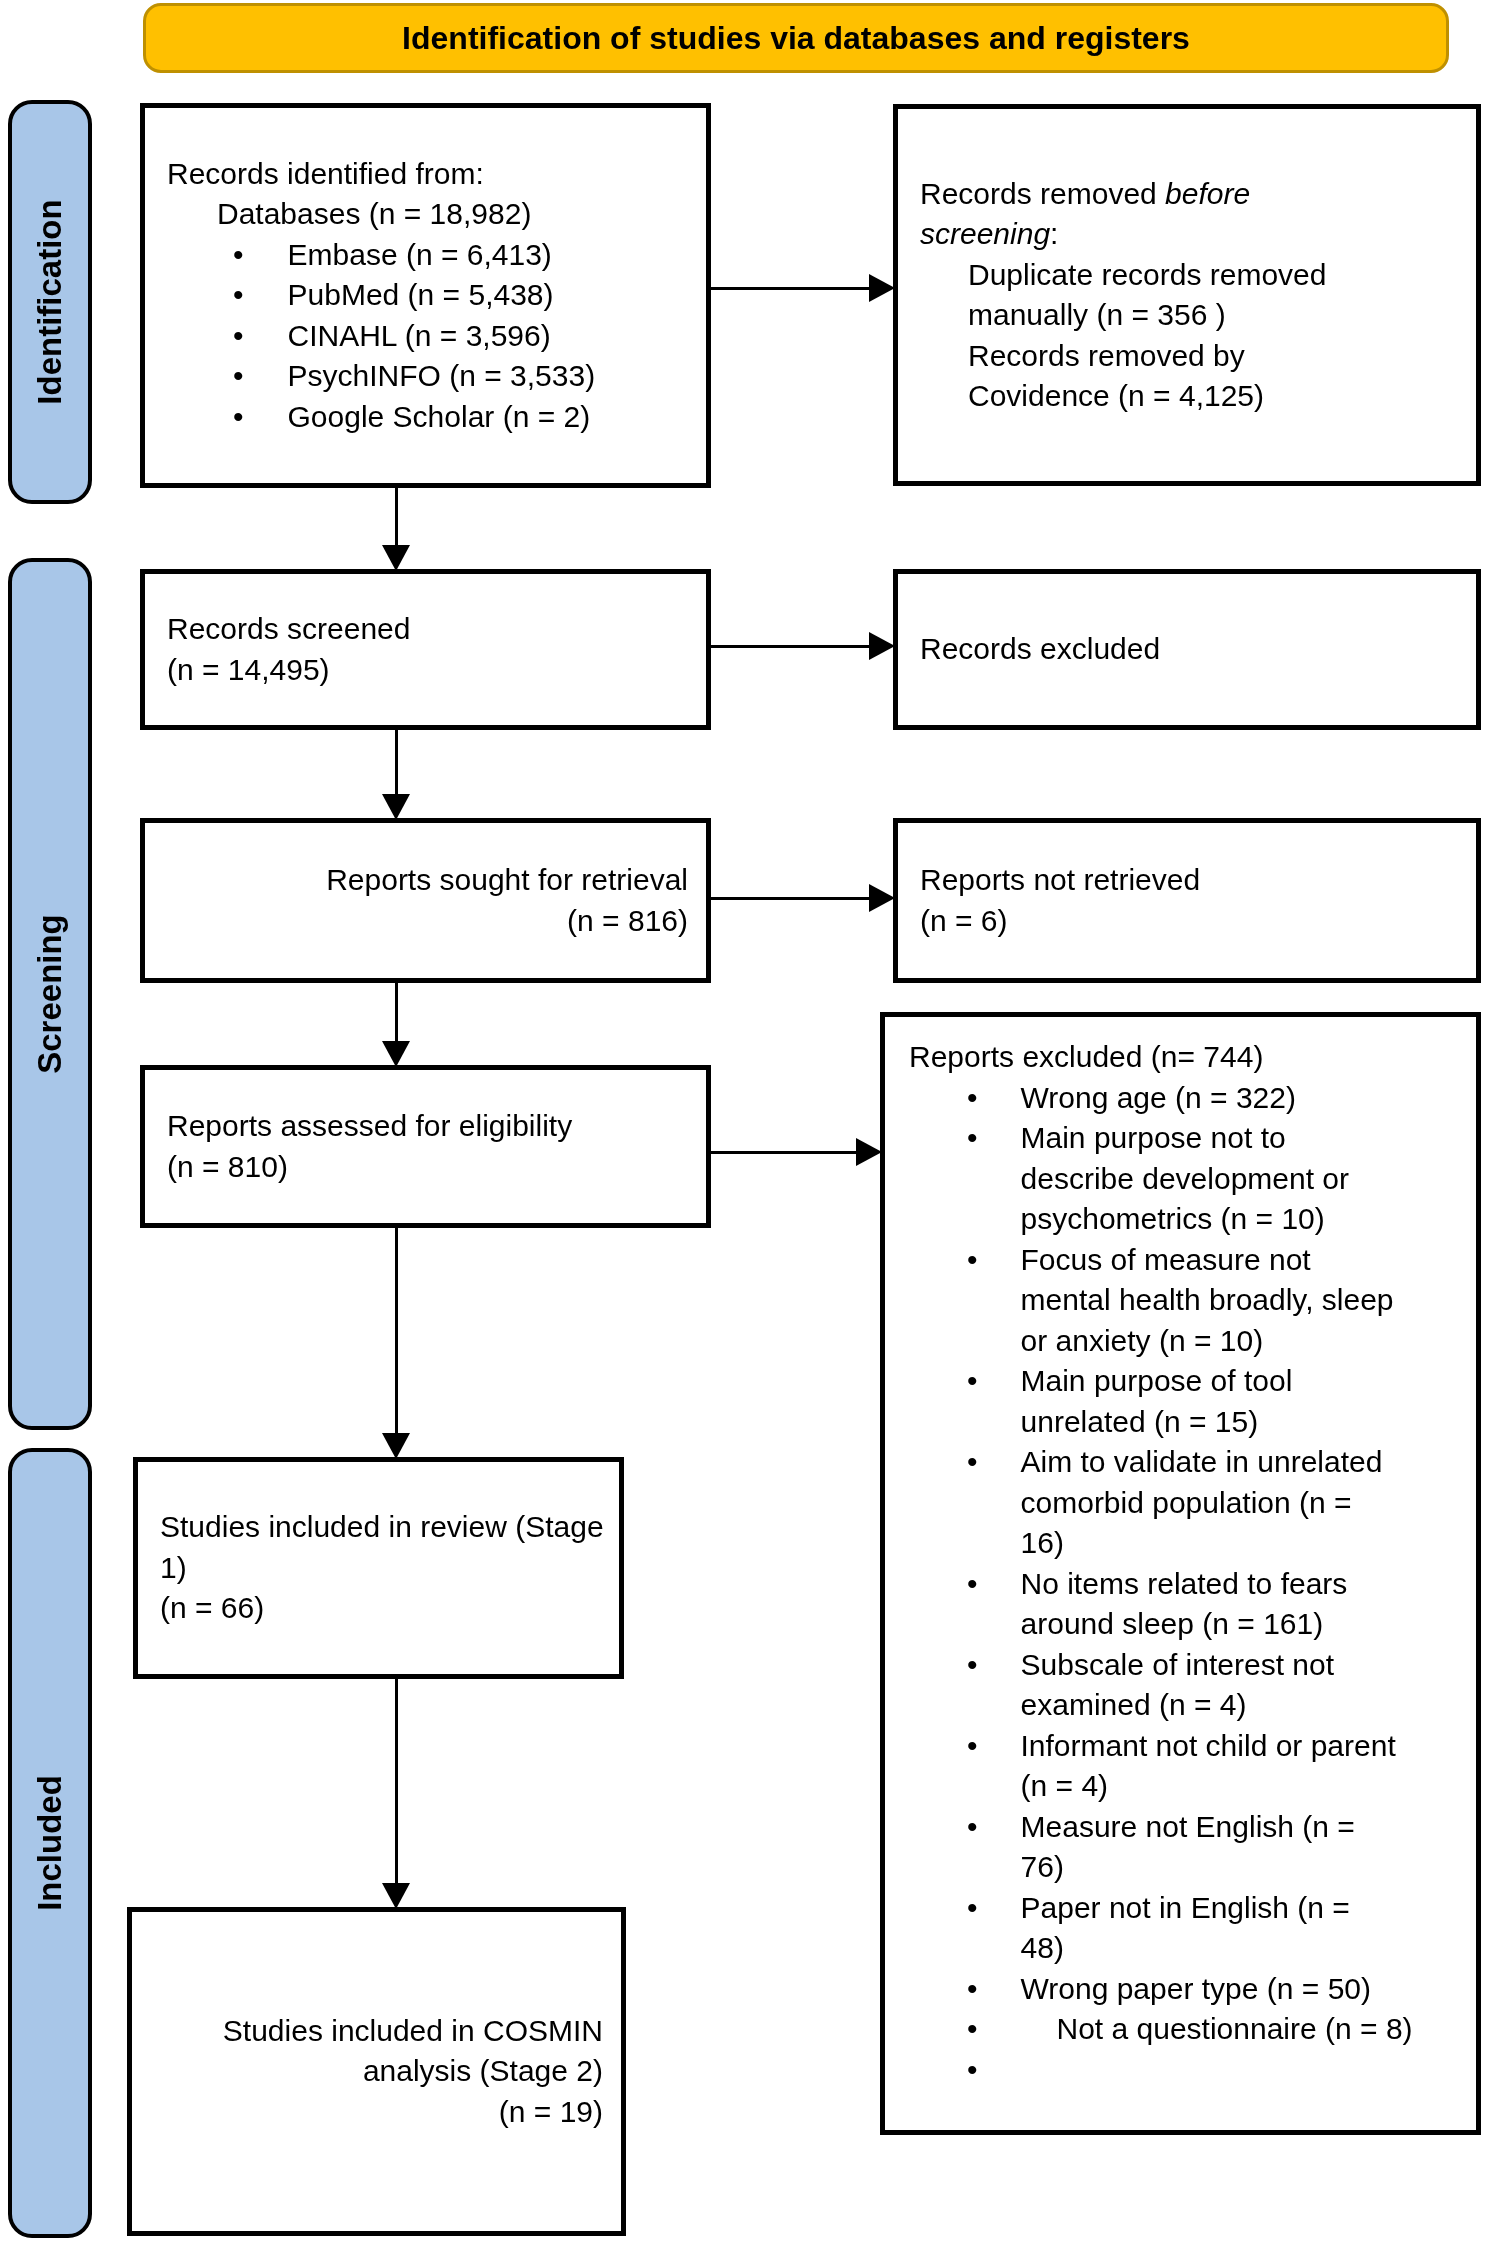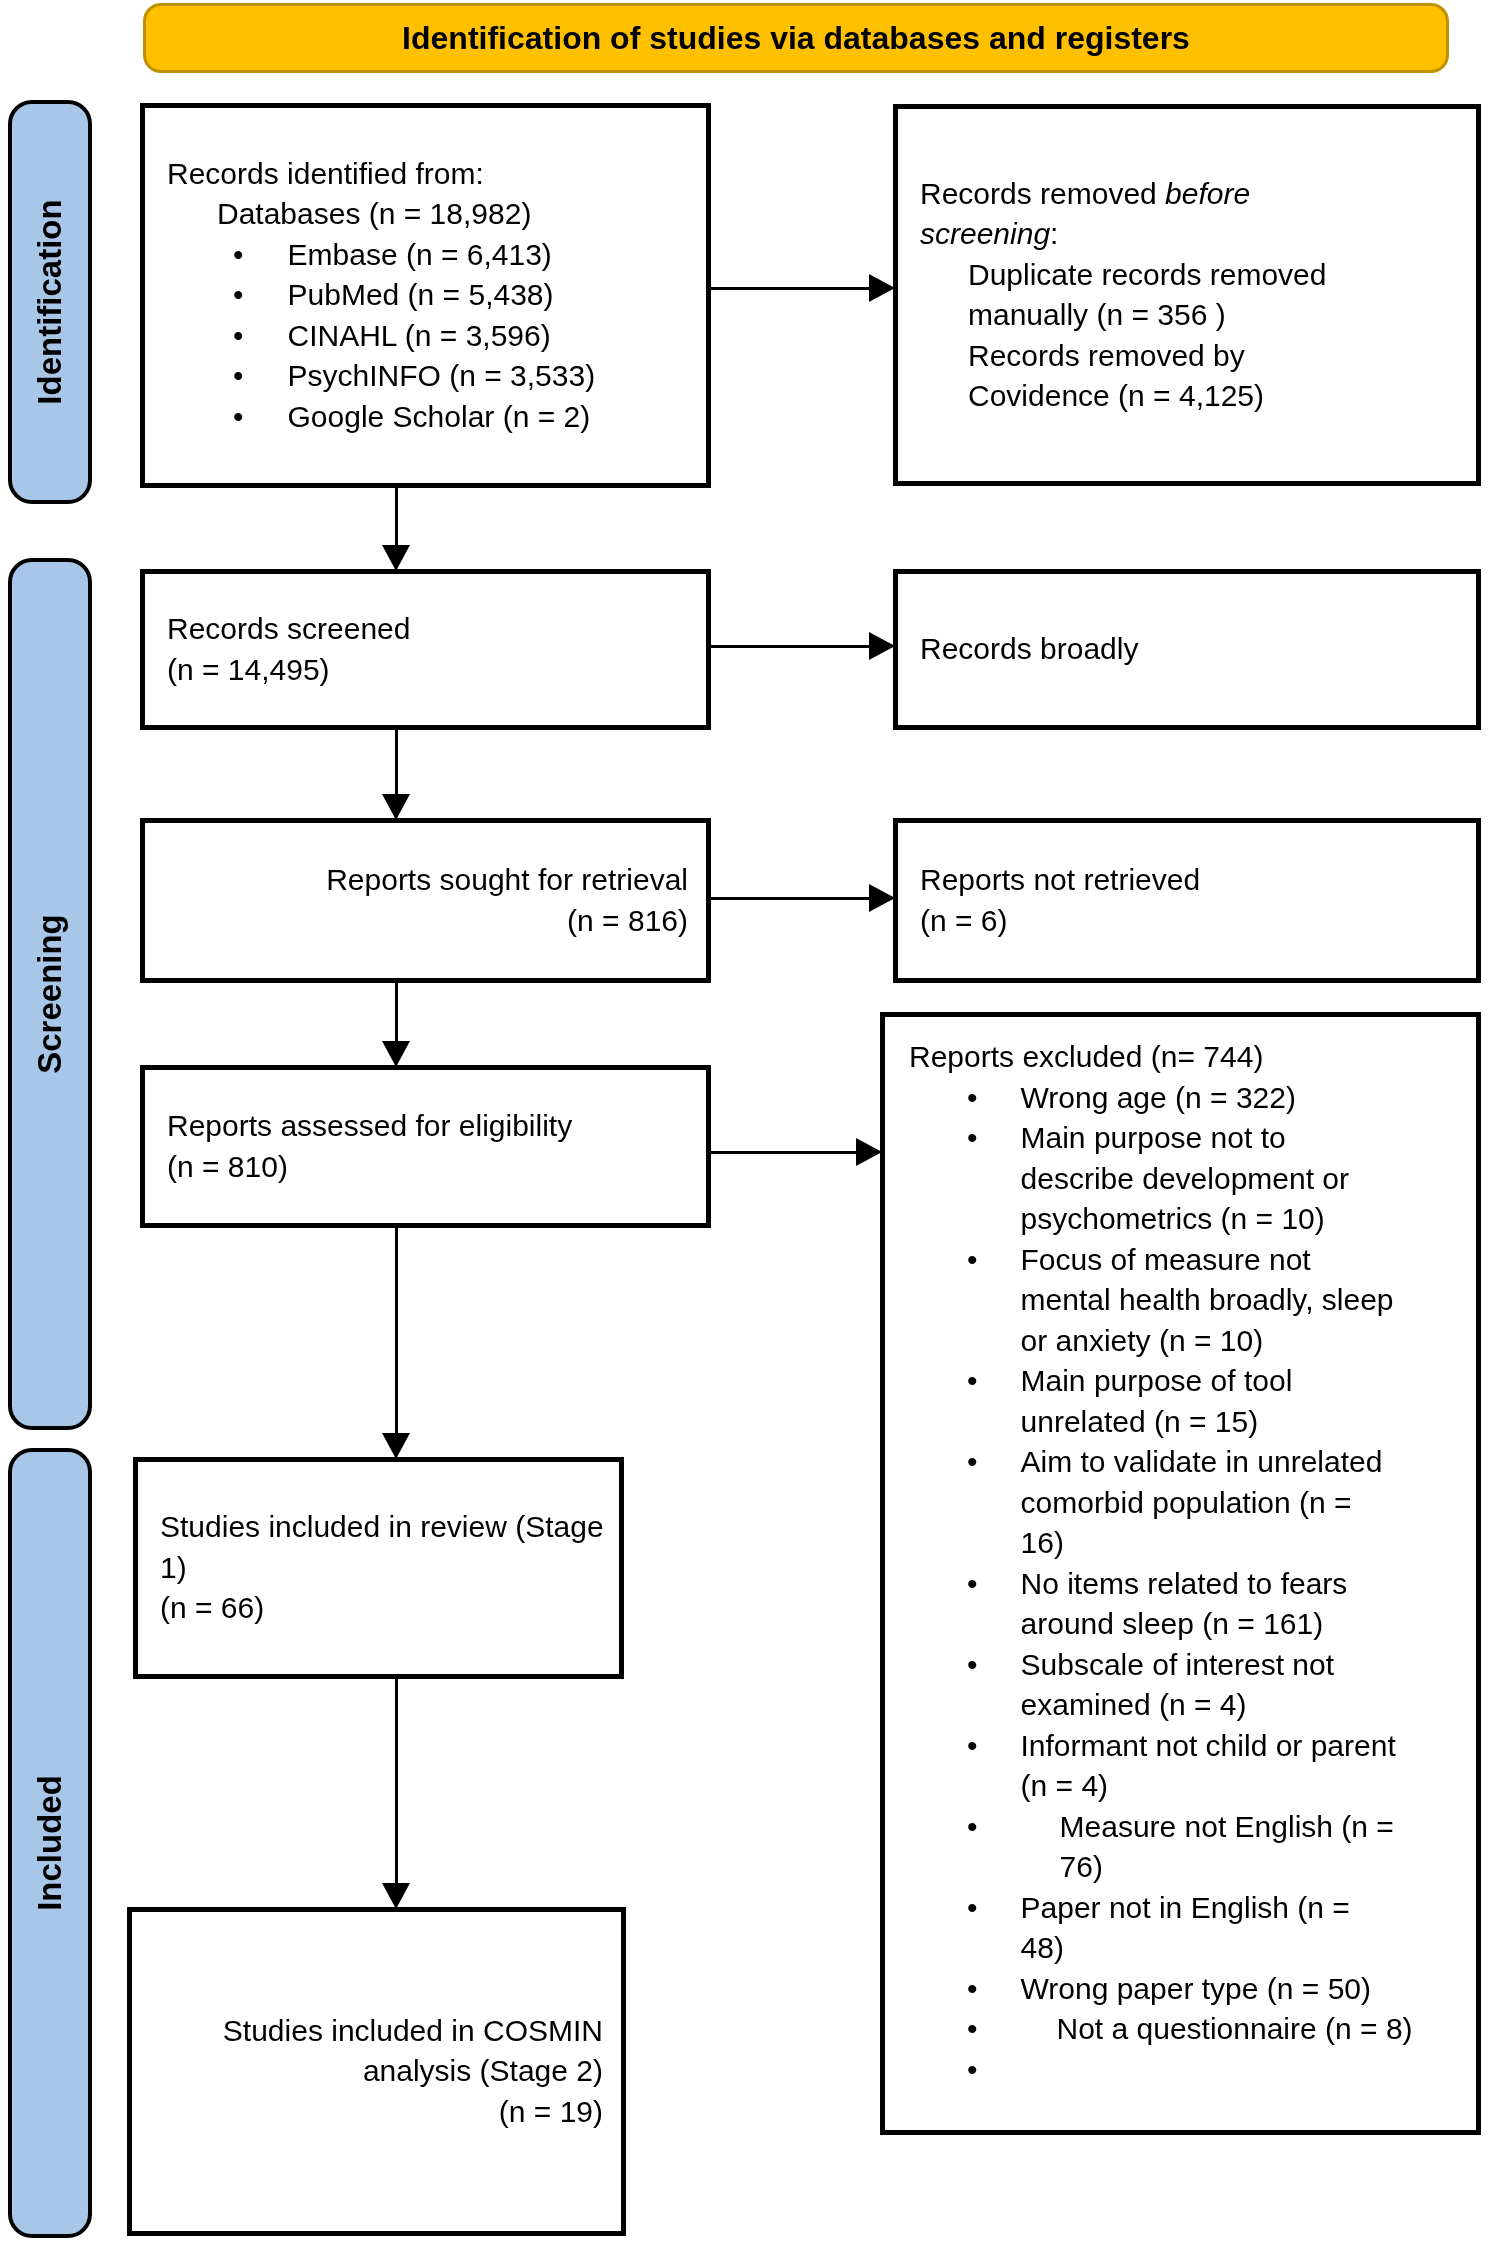--- a/index.html
+++ b/index.html
@@ -132,21 +132,21 @@
       <span>Records removed&nbsp;</span><span class="italic">before</span>
     </div>
     <div class="line">
       <span class="italic">screening</span><span>:</span>
     </div>
     <div class="wrapline subitems">Duplicate records removed manually (n = 356 )</div>
     <div class="wrapline subitems">Records removed by Covidence (n = 4,125)</div>
   </div>
 
   <div class="box" style="left:893px;top:569px;width:588px;height:161px;">
-    <div class="line">Records broadly</div>
+    <div class="line">Records excluded</div>
   </div>
 
   <div class="box" style="left:893px;top:818px;width:588px;height:165px;">
     <div class="line">Reports not retrieved</div>
     <div class="line">(n = 6)</div>
   </div>
 
   <div class="box top-align" style="left:880px;top:1012px;width:601px;height:1123px;padding-left:24px;">
     <div class="line">Reports excluded (n= 744)</div>
     <ul class="blist" style="margin-left:58px;">
@@ -177,21 +177,21 @@
       <li>
         <span class="bullet" style="margin-right:43px;">•</span>
         <span class="btext wrapline" style="width:380px;">Subscale of interest not examined (n = 4)</span>
       </li>
       <li>
         <span class="bullet" style="margin-right:43px;">•</span>
         <span class="btext wrapline" style="width:380px;">Informant not child or parent (n = 4)</span>
       </li>
       <li>
         <span class="bullet" style="margin-right:43px;">•</span>
-        <span class="btext wrapline" style="width:380px;margin-left:39px;">Measure not English (n = 76)</span>
+        <span class="btext wrapline" style="width:380px;">Measure not English (n = 76)</span>
       </li>
       <li>
         <span class="bullet" style="margin-right:43px;">•</span>
         <span class="btext wrapline" style="width:380px;">Paper not in English (n = 48)</span>
       </li>
       <li>
         <span class="bullet" style="margin-right:43px;">•</span>
         <span class="btext wrapline" style="width:380px;">Wrong paper type (n = 50)</span>
       </li>
       <li>

